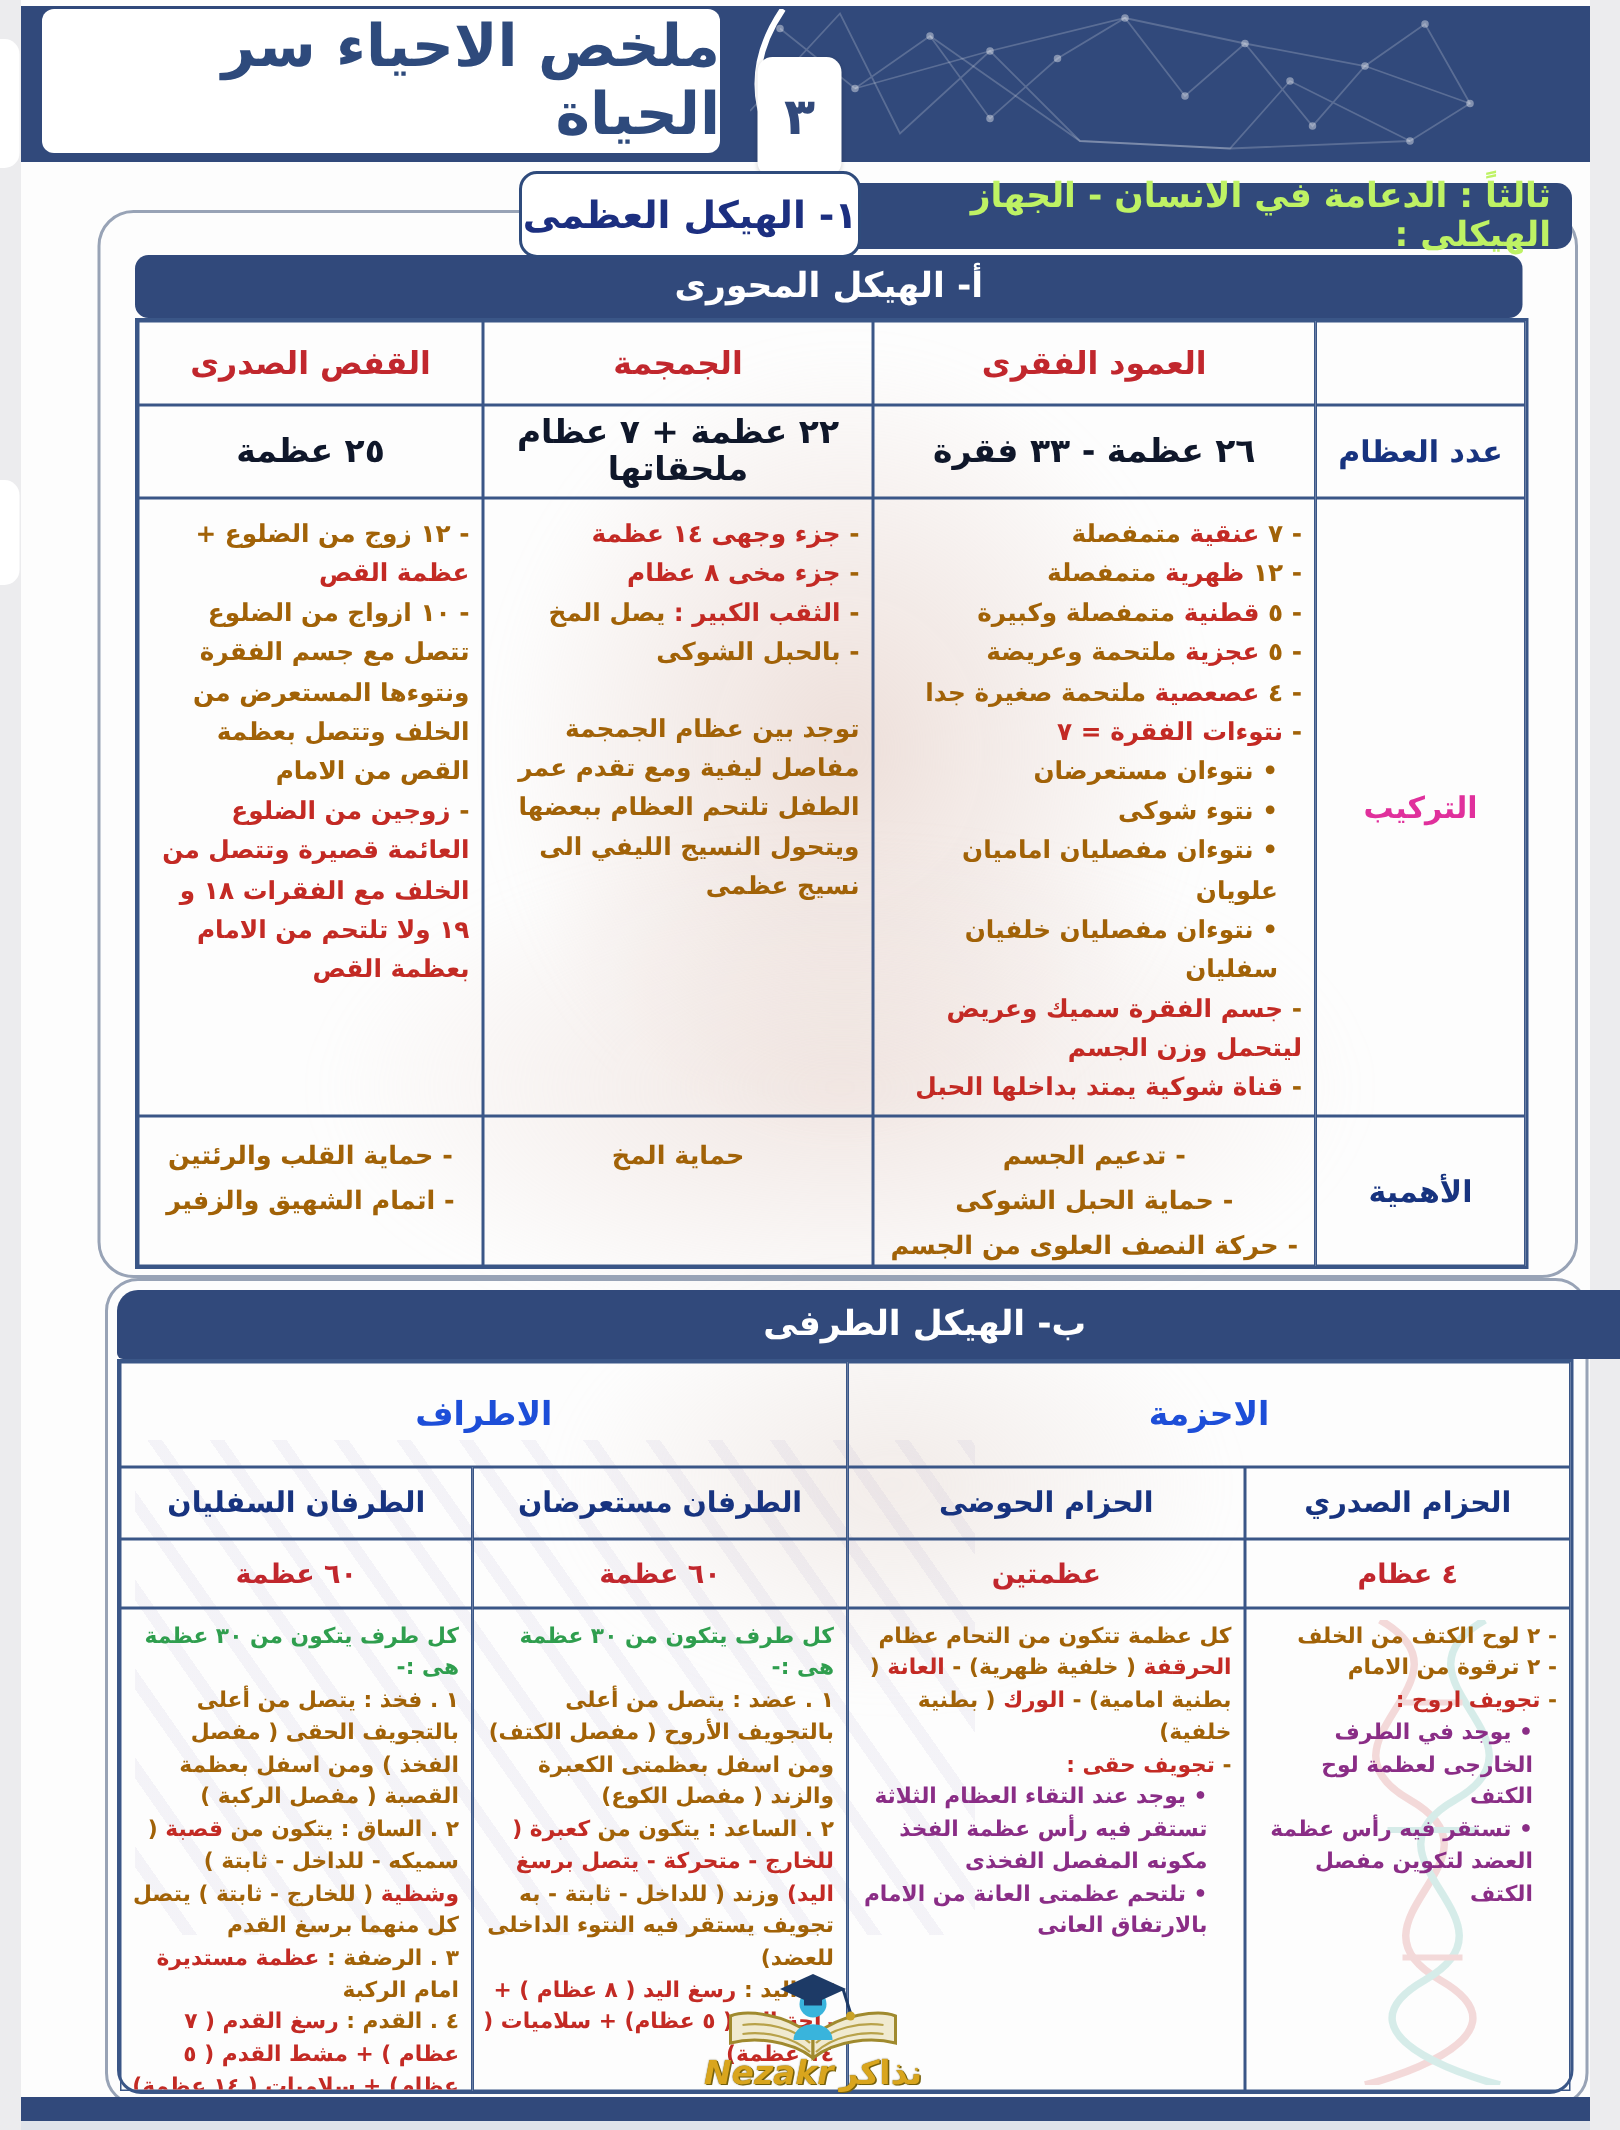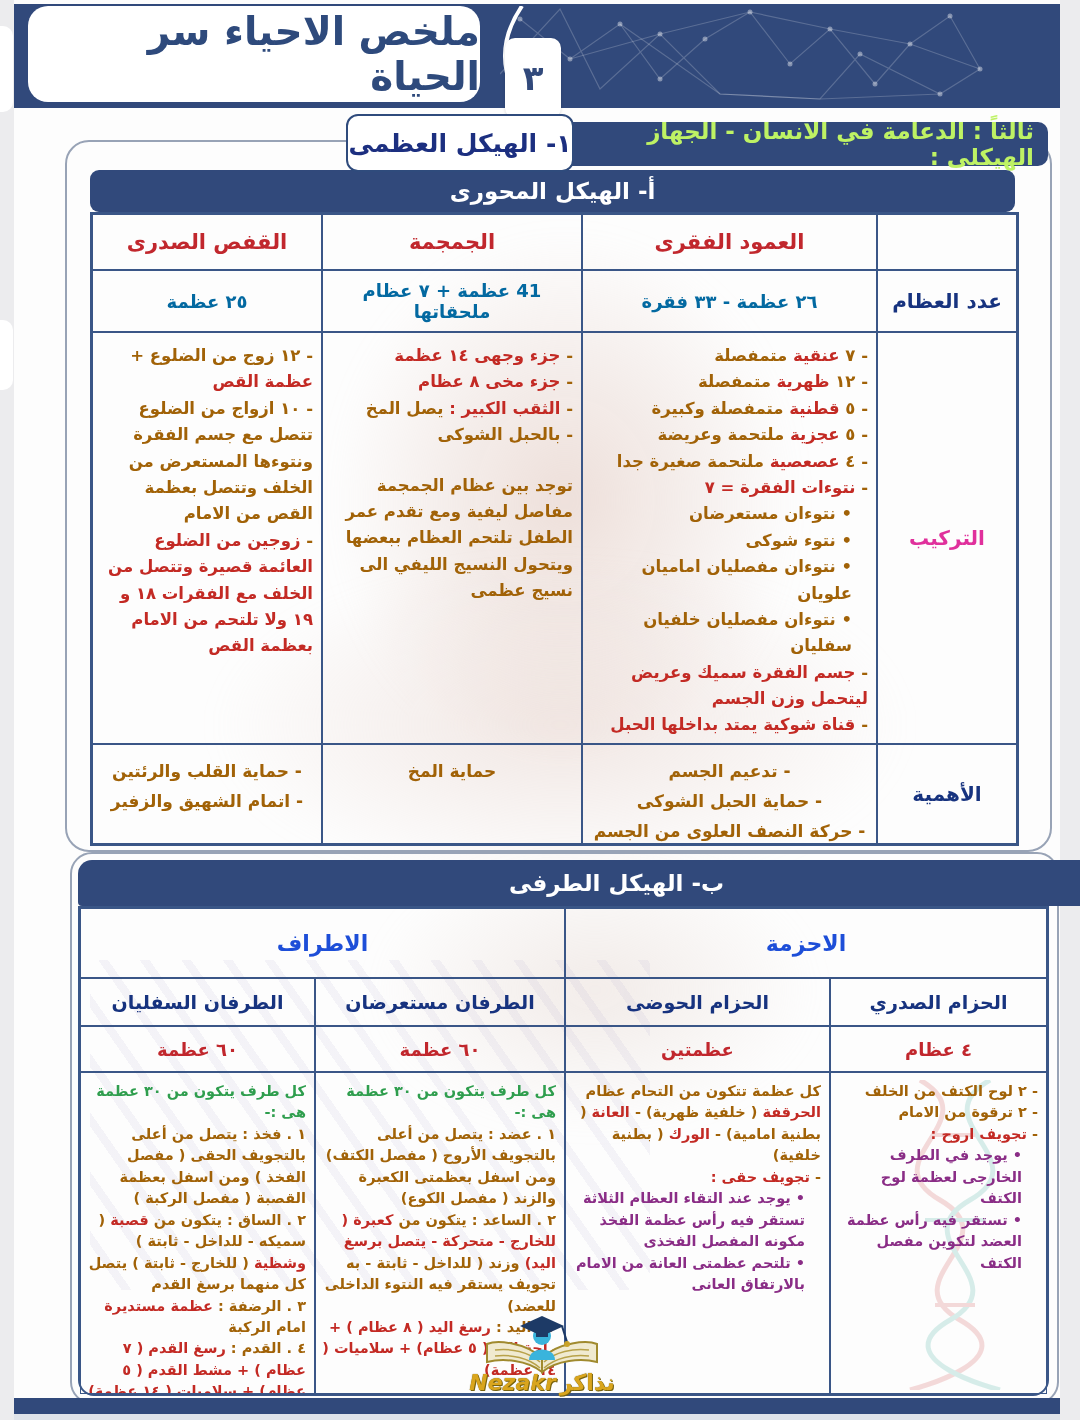--- a/index.html
+++ b/index.html
@@ -10,21 +10,21 @@
   .blob{position:absolute;border-radius:50%;filter:blur(14px);pointer-events:none;}
   .blob1{left:330px;top:230px;width:470px;height:540px;background:radial-gradient(ellipse,rgba(224,198,188,.55),rgba(224,198,188,0) 70%);}
   .blob2{left:210px;top:560px;width:700px;height:330px;background:radial-gradient(ellipse,rgba(228,206,198,.45),rgba(228,206,198,0) 70%);}
   .blob3{left:370px;top:850px;width:450px;height:280px;background:radial-gradient(ellipse,rgba(226,210,202,.40),rgba(226,210,202,0) 70%);}
   .stripe{position:absolute;left:90px;top:960px;width:560px;height:330px;opacity:.18;pointer-events:none;
           background:repeating-linear-gradient(55deg,rgba(150,140,190,.0) 0 26px,rgba(150,140,190,.5) 26px 34px);}
   .dna{position:absolute;opacity:.20;pointer-events:none;}
   
   .banner{position:absolute;left:14px;right:20px;top:4px;height:104px;background:#31497b;}
   .mesh{position:absolute;right:0;top:0;height:104px;}
-  .brand-badge{position:absolute;left:28px;top:6px;width:452px;height:96px;background:#ffffff;border-radius:20px;
+  .brand-badge{position:absolute;left:28px;top:6px;width:452px;height:96px;background:#ffffff;border-radius:8px;
                display:flex;align-items:center;justify-content:center;z-index:2;}
   .brand-badge span{color:#2e4a7c;font-size:39px;letter-spacing:-1px;}
   .brand-arc{position:absolute;left:470px;top:2px;z-index:2;}
   .page-tab{position:absolute;left:505px;top:38px;width:56px;height:80px;background:#ffffff;border-radius:10px;z-index:3;
             display:flex;align-items:center;justify-content:center;color:#31497b;font-size:34px;box-shadow:0 1px 3px rgba(0,0,0,.15);}
   .edge-tab{position:absolute;left:0;background:#ffffff;width:13px;border-radius:0 10px 10px 0;}
   
   .secA-outer{position:absolute;left:65px;top:140px;width:983px;height:708px;border:2px solid #98a3b6;border-radius:24px;}
   .titlebar{position:absolute;left:556px;top:122px;width:492px;height:44px;background:#31497b;border-radius:10px;
             display:flex;align-items:center;justify-content:flex-start;padding-right:14px;box-sizing:border-box;z-index:4;}
@@ -36,21 +36,21 @@
   .tbl-head span{color:#ffffff;font-size:23px;}
   .tblA-head{left:90px;top:170px;width:925px;height:42px;}
   .tblA{position:absolute;left:90px;top:212px;width:925px;height:630px;display:grid;
         grid-template-columns:140px 295px 260px 230px;grid-template-rows:56px 62px 412px 100px;
         border:2px solid #3a5687;z-index:3;}
   .tblA>div,.tblB>div{border:1px solid #3a5687;box-sizing:border-box;overflow:hidden;}
   .cell-c{display:flex;align-items:center;justify-content:center;text-align:center;}
   .colh span{color:#c1272d;font-size:21px;}
   .rowlab span{color:#17337f;font-size:20px;}
   .rowlab-m span{color:#e0309c;font-size:20px;}
-  .countA span{color:#0369a1;font-size:18px;}
+  .countA span{color:#0f172a;font-size:22px;}
   .stcell{padding:10px 8px 4px 4px;font-size:16.5px;line-height:1.6;}
   .impcell{padding:12px 6px;font-size:17px;line-height:1.75;}
   .impcell .tl{text-align:center;}
   
   .secB-outer{position:absolute;left:70px;top:852px;width:985px;height:548px;border:2px solid #98a3b6;border-radius:22px;}
   .tblB-head{left:78px;top:860px;width:1077px;height:46px;border-radius:14px 14px 4px 4px;}
   .tblB{position:absolute;left:78px;top:906px;width:967px;height:486px;display:grid;
         grid-template-columns:217px 265px 250px 235px;grid-template-rows:70px 48px 46px 1fr;
         border:2px solid #3a5687;border-radius:0 0 16px 16px;z-index:3;}
   .span2{grid-column:span 2;}
@@ -152,21 +152,21 @@
         <span>القفص الصدرى</span>
       </div>
 
     <div class="cell-c rowlab">
         <span>عدد العظام</span>
       </div>
     <div class="cell-c countA">
         <span>٢٦ عظمة  -  ٣٣ فقرة</span>
       </div>
     <div class="cell-c countA">
-        <span>41 عظمة + ٧ عظام ملحقاتها</span>
+        <span>٢٢ عظمة + ٧ عظام ملحقاتها</span>
       </div>
     <div class="cell-c countA">
         <span>٢٥ عظمة</span>
       </div>
 
     <div class="cell-c rowlab-m">
         <span>التركيب</span>
       </div>
     <div class="stcell">
         <div class="tl"><span class="c-b">- ٧ </span><span class="c-r">عنقية</span><span class="c-b"> متمفصلة</span></div>

